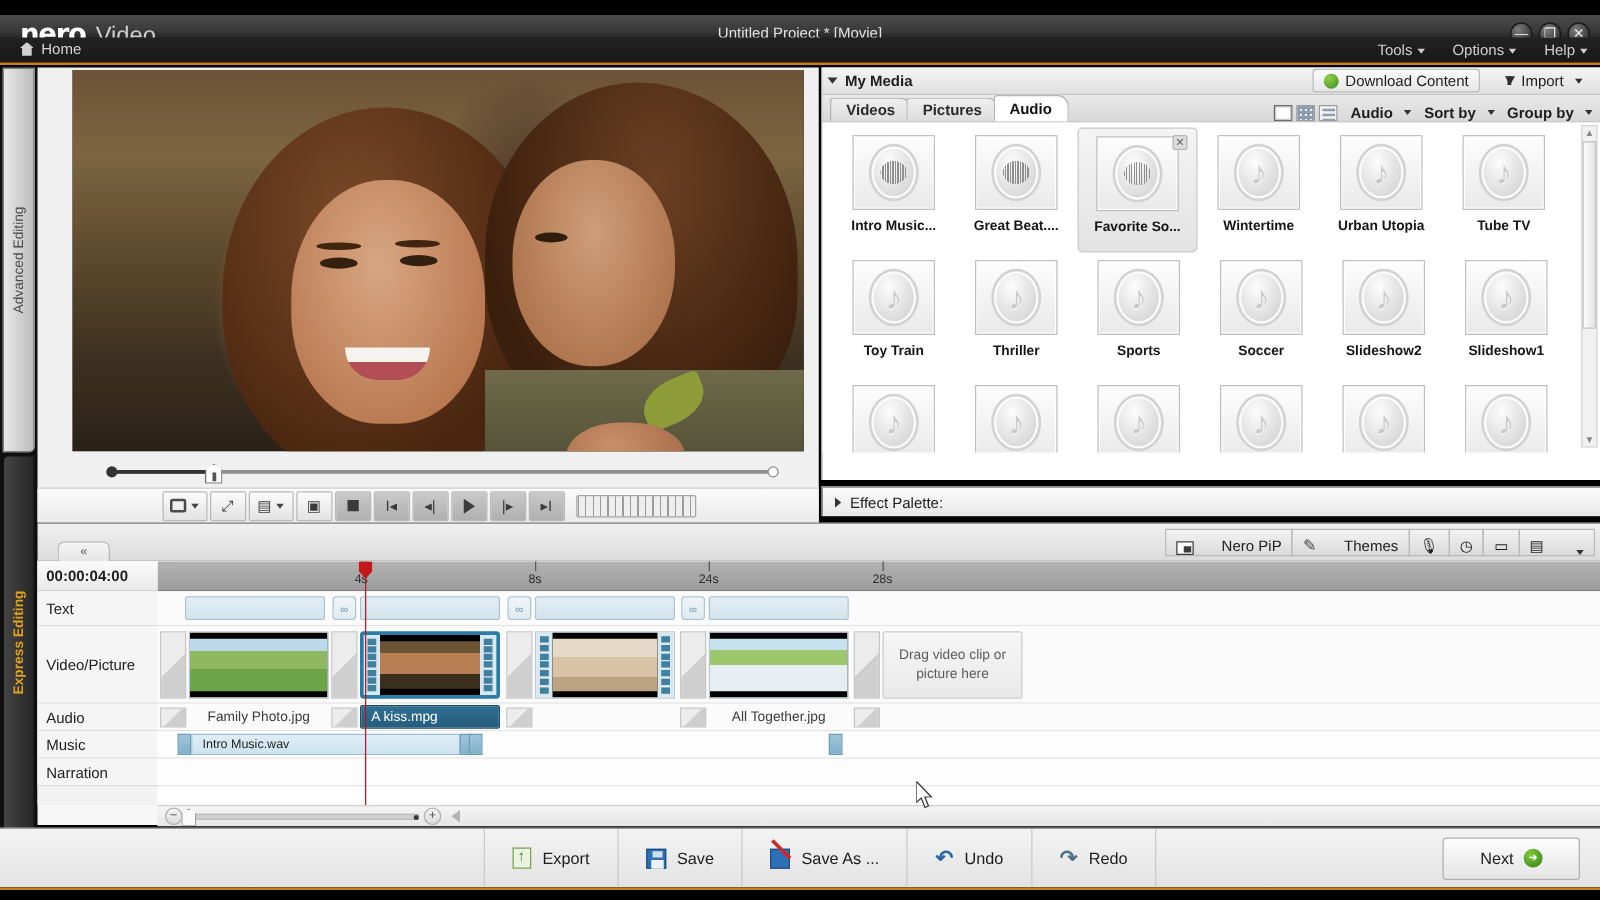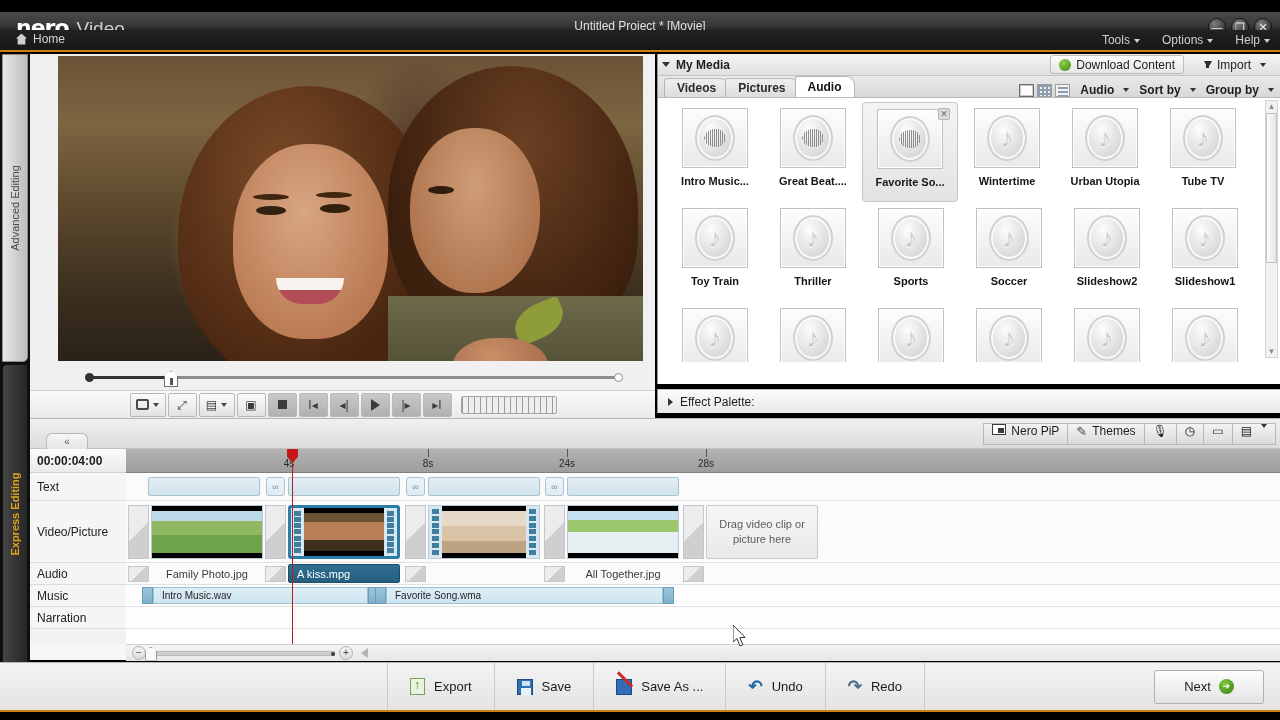--- a/index.html
+++ b/index.html
@@ -229,21 +229,21 @@
   }
 
   
   .tl-toolbar {
     position:absolute; left:30px; top:418px; width:1250px; height:30px;
     background: linear-gradient(to bottom,#f0f0f0,#dcdcdc);
     border-top:1px solid #b6b6b6;
     display:flex; align-items:center; justify-content:flex-end; padding-right:4px;
   }
   .tb-btn {
-    display:flex;align-items:flex-start;gap:5px;height:22px;padding:0 8px;
+    display:flex;align-items:flex-end;gap:22px;height:22px;padding:0 8px;
     background: linear-gradient(to bottom,#f3f3f3,#dadada);
     border:1px solid #b9b9b9; margin-left:-1px; font-size:12px; color:#1d1d1d;
   }
   .pip-ico { width:14px;height:11px;border:1.5px solid #3a3a3a;background:#fff;position:relative;}
   .pip-ico::after{content:"";position:absolute;right:1px;bottom:1px;width:6px;height:5px;background:#3a3a3a;}
   .wand { font-size:13px; color:#4a4a4a; }
 
   
   .timeline { position:absolute; left:30px; top:448px; width:1250px; height:212px; background:#f7f7f7; border-top:1px solid #c4c4c4; }
   .tl-collapse {
@@ -826,21 +826,20 @@
           <div class="trans small" style="left: 139px;"></div>
           <div class="trans small" style="left: 279px;"></div>
           <div class="trans small" style="left: 418px;"></div>
           <div class="trans small" style="left: 557px;"></div>
         </div>
       <div class="trk mus-trk" id="trk-music">
           <div class="mus-handle" style="left: 16px;"></div>
           <div class="musclip" style="left: 27px; width: 215px;">Intro Music.wav</div>
           <div class="mus-handle" style="left: 242px;"></div>
           <div class="mus-handle" style="left: 249px;"></div>
-          <div class="musclip" style="left: 260px; width: 277px;">Favorite Song.wma</div>
           <div class="mus-handle" style="left: 537px;"></div>
         </div>
       <div class="trk nar-trk"></div>
       <div class="playhead" id="playhead" style="left: 166px;">
           <div class="ph-top"></div>
         </div>
     </div>
 
     <div class="tl-bottom">
       <div class="zm-btn">−</div>

